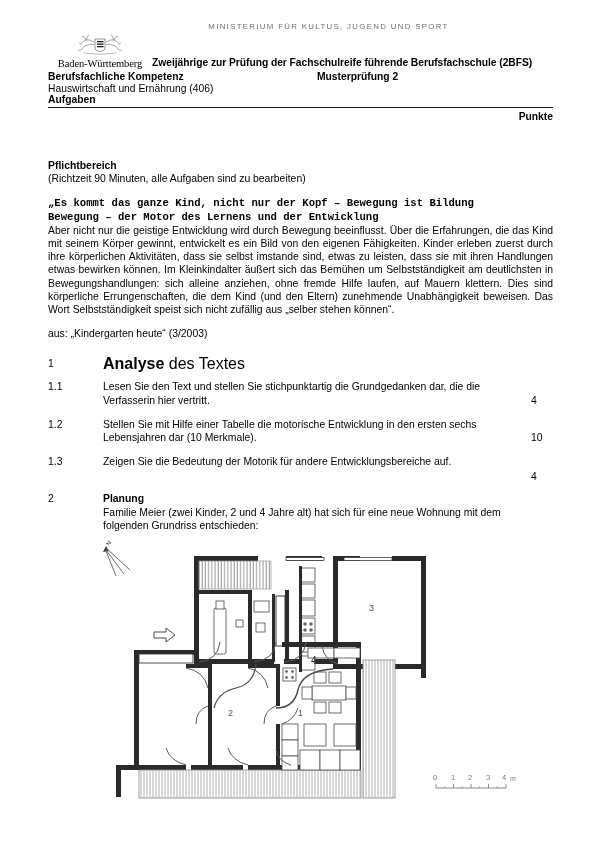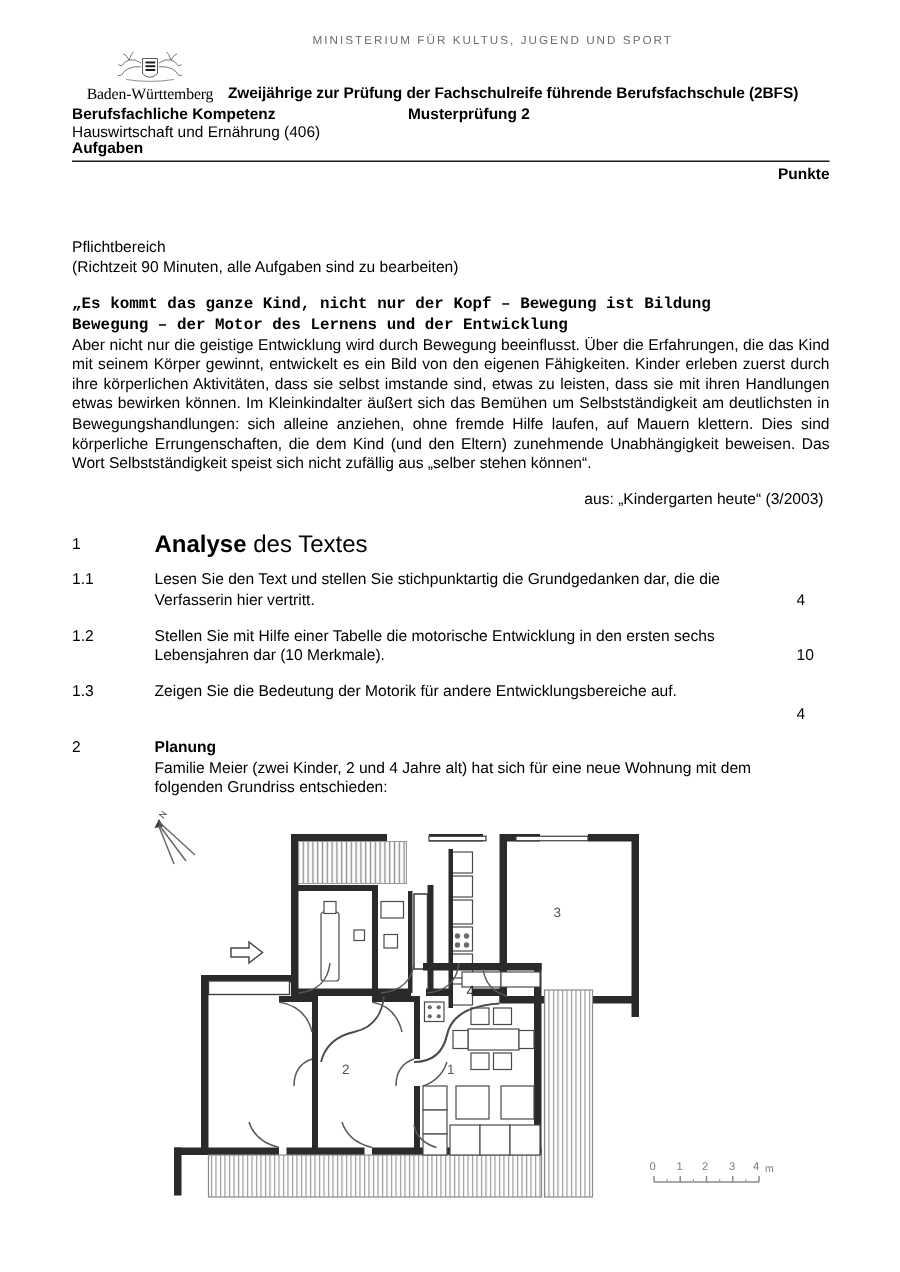--- a/index.html
+++ b/index.html
@@ -67,20 +67,21 @@
   .hdr-title {
     font-size: 10.3px;
     font-weight: bold;
     white-space: nowrap;
     padding-bottom: 2px;
     letter-spacing: -0.05px;
   }
   .hdr-line2 {
     display: flex;
     margin-top: 1px;
+    gap: 45px;
   }
   .hdr-line2 .left {
     font-size: 10.3px;
     font-weight: bold;
     width: 224px;
   }
   .hdr-line2 .mid {
     font-size: 10.3px;
     font-weight: bold;
   }
@@ -114,41 +115,41 @@
   
   .body-area {
     margin-top: 37px;
     font-size: 10.4px;
     line-height: 13.1px;
   }
   .b {
     font-weight: bold;
   }
   .pflicht {
-    font-weight: normal;
+    font-weight: bold;
     font-size: 10.4px;
   }
   .richtzeit {
     font-size: 10.4px;
   }
   .quote-head {
     font-weight: bold;
     font-size: 10.6px;
     margin-top: 12px;
     line-height: 13.4px;
     font-family: Liberation Mono, monospace;
   }
   .para {
     font-size: 10.4px;
     line-height: 13.15px;
     text-align: justify;
     margin-top: 0px;
   }
   .source {
-    text-align: right;
+    text-align: left;
     font-size: 10.4px;
     margin-top: 11px;
     padding-right: 4px;
   }
 
   
   .tasks {
     margin-top: 17px;
   }
   .task {

